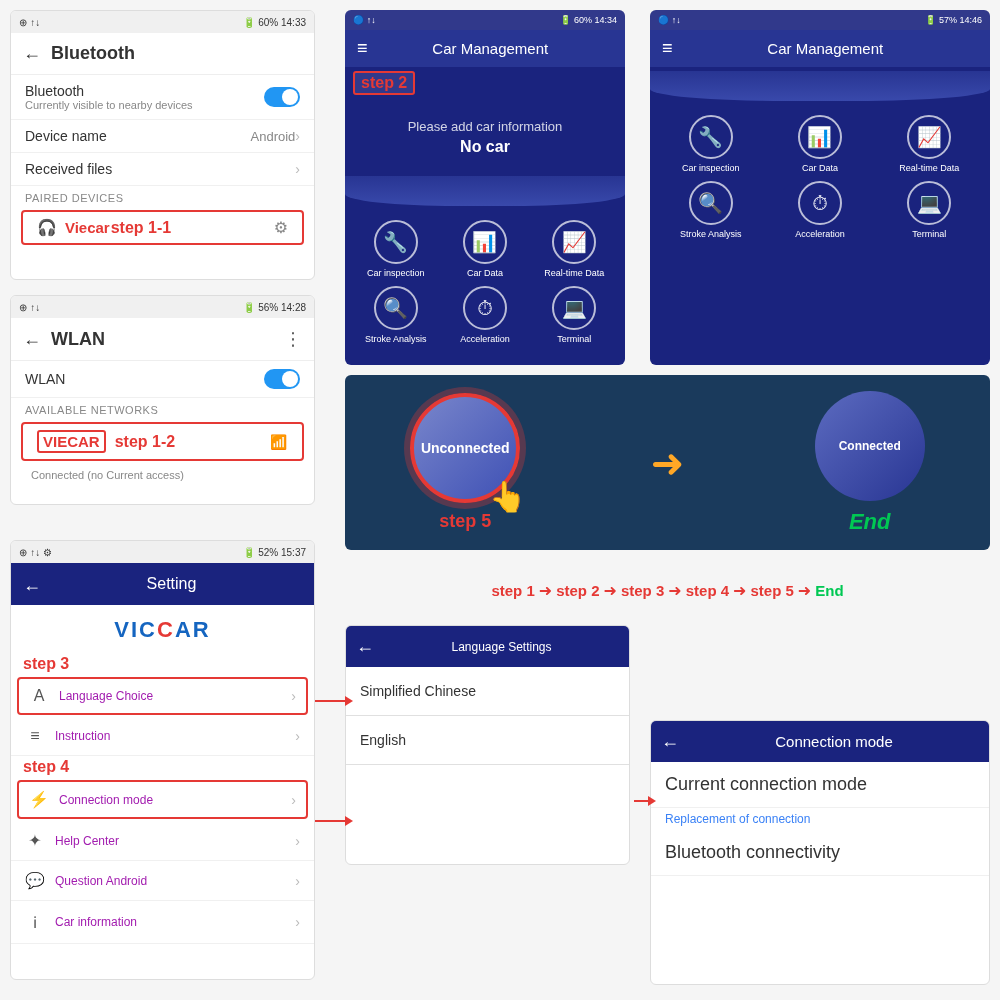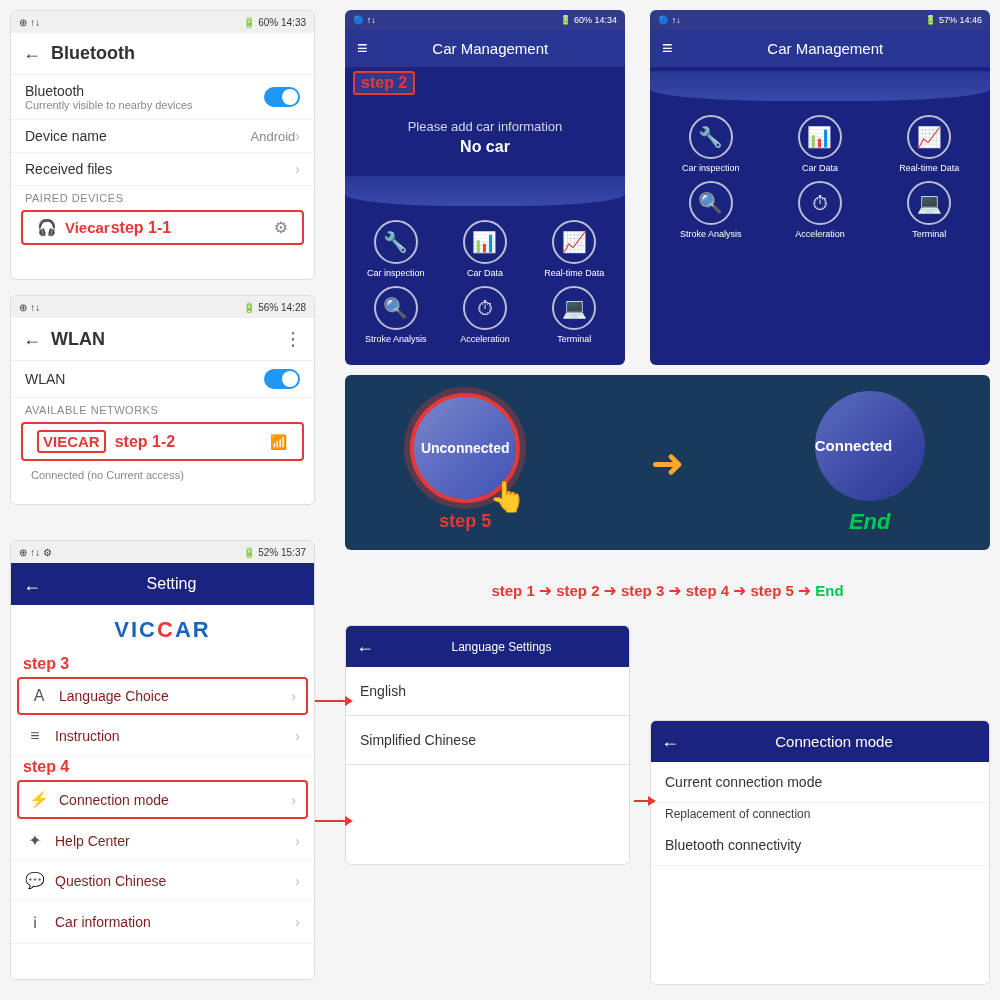--- a/index.html
+++ b/index.html
@@ -139,21 +139,21 @@
     .viecar-logo span { color: #e53935; }
     .settings-item {
       display: flex;
       align-items: center;
       padding: 10px 14px;
       border-bottom: 1px solid #f0f0f0;
       justify-content: space-between;
     }
     .settings-item-left { display: flex; align-items: center; gap: 10px; }
     .settings-item-icon { font-size: 16px; color: #555; width: 20px; text-align: center; }
-    .settings-item-text { font-size: 14px; color: #7f1d1d; }
+    .settings-item-text { font-size: 12px; color: #a21caf; }
     .highlighted-item {
       border: 2px solid #e53935;
       margin: 2px 6px;
       border-radius: 4px;
       padding: 8px 10px;
     }
 
     
     .car-mgmt-left {
       position: absolute;
@@ -245,22 +245,23 @@
       border: 4px solid #e53935;
       box-shadow: 0 0 0 6px rgba(229,57,53,0.3);
       position: relative;
     }
     .connect-btn {
       width: 110px; height: 110px;
       background: linear-gradient(135deg, #5c6bc0, #283593);
       border-radius: 50%;
       display: flex;
       align-items: center;
-      color: #fff;
-      font-size: 15px;
+      justify-content: center;
+      color: #fff;
+      font-size: 12px;
       font-weight: bold;
     }
     .arrow-right { font-size: 40px; color: #ffa726; }
     .hand-icon { position: absolute; bottom: -15px; right: -10px; font-size: 30px; }
     .step5-label { color: #e53935; font-size: 18px; font-weight: bold; }
     .end-label { color: #00c853; font-size: 22px; font-weight: bold; font-style: italic; }
 
     
     .steps-flow {
       position: absolute;
@@ -319,24 +320,24 @@
       color: #fff;
       text-align: center;
       padding: 10px;
       font-size: 15px;
       display: flex;
       align-items: center;
     }
     .conn-item {
       padding: 12px 14px;
       border-bottom: 1px solid #f0f0f0;
-      font-size: 14px;
+      font-size: 18px;
       color: #333;
     }
-    .conn-item-disabled { color: #404040; font-size: 12px; padding: 4px 14px; }
+    .conn-item-disabled { color: #3b82f6; font-size: 12px; padding: 4px 14px; }
   </style>
 </head>
 <body>
 
 <div class="bluetooth-screen">
   <div class="bt-statusbar">
     <span>⊕ ↑↓</span>
     <span>🔋 60% 14:33</span>
   </div>
   <div class="bt-header">
@@ -440,21 +441,21 @@
     <div class="settings-item">
       <div class="settings-item-left">
         <span class="settings-item-icon">✦</span>
         <span class="settings-item-text">Help Center</span>
       </div>
       <span class="chevron">›</span>
     </div>
     <div class="settings-item">
       <div class="settings-item-left">
         <span class="settings-item-icon">💬</span>
-        <span class="settings-item-text">Question Chinese</span>
+        <span class="settings-item-text">Question Android</span>
       </div>
       <span class="chevron">›</span>
     </div>
     <div class="settings-item">
       <div class="settings-item-left">
         <span class="settings-item-icon">ℹ</span>
         <span class="settings-item-text">Car information</span>
       </div>
       <span class="chevron">›</span>
     </div>
@@ -579,24 +580,24 @@
   <span class="step-arrow">➜</span>
   <span class="end-item">End</span>
 </div>
 
 <div class="lang-screen">
   <div class="lang-header">
     <span class="lang-back">←</span>
     <span class="lang-title" style="font-size:12px;">Language Settings</span>
   </div>
   <div class="lang-item">
+    <span>Simplified Chinese</span>
+  </div>
+  <div class="lang-item">
     <span>English</span>
-  </div>
-  <div class="lang-item">
-    <span>Simplified Chinese</span>
   </div>
 </div>
 
 <div class="conn-screen">
   <div class="conn-header">
     <span style="font-size:18px;cursor:pointer;margin-right:10px;">←</span>
     <span style="font-size:15px;flex:1;text-align:center;">Connection mode</span>
   </div>
   <div class="conn-item">
     <span>Current connection mode</span>

